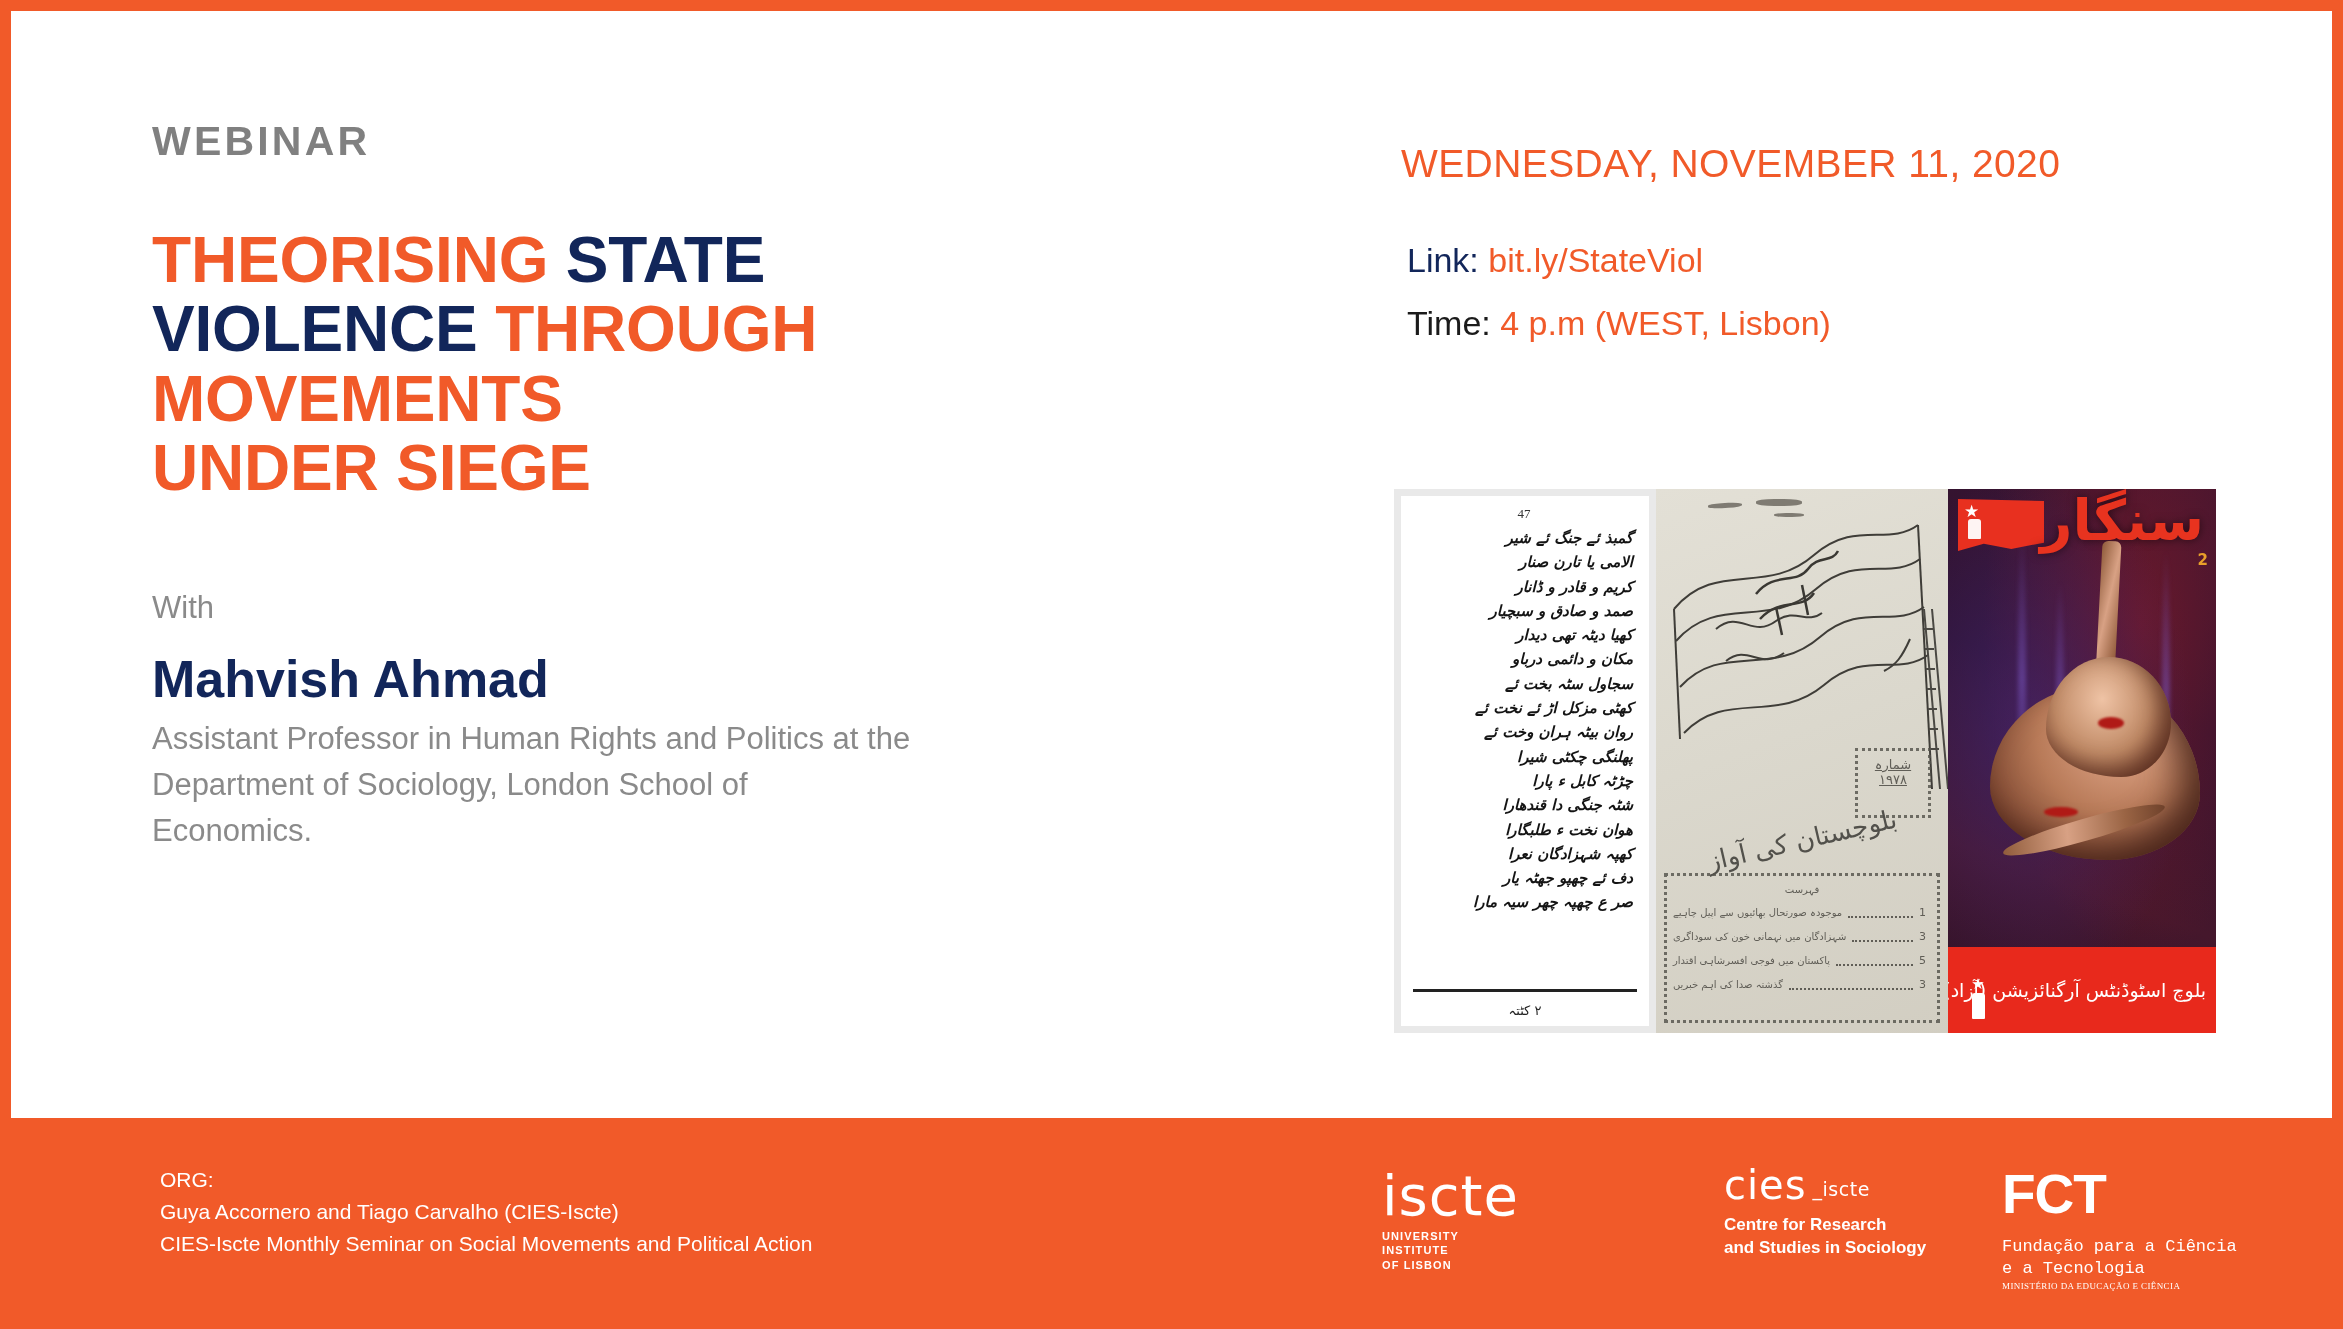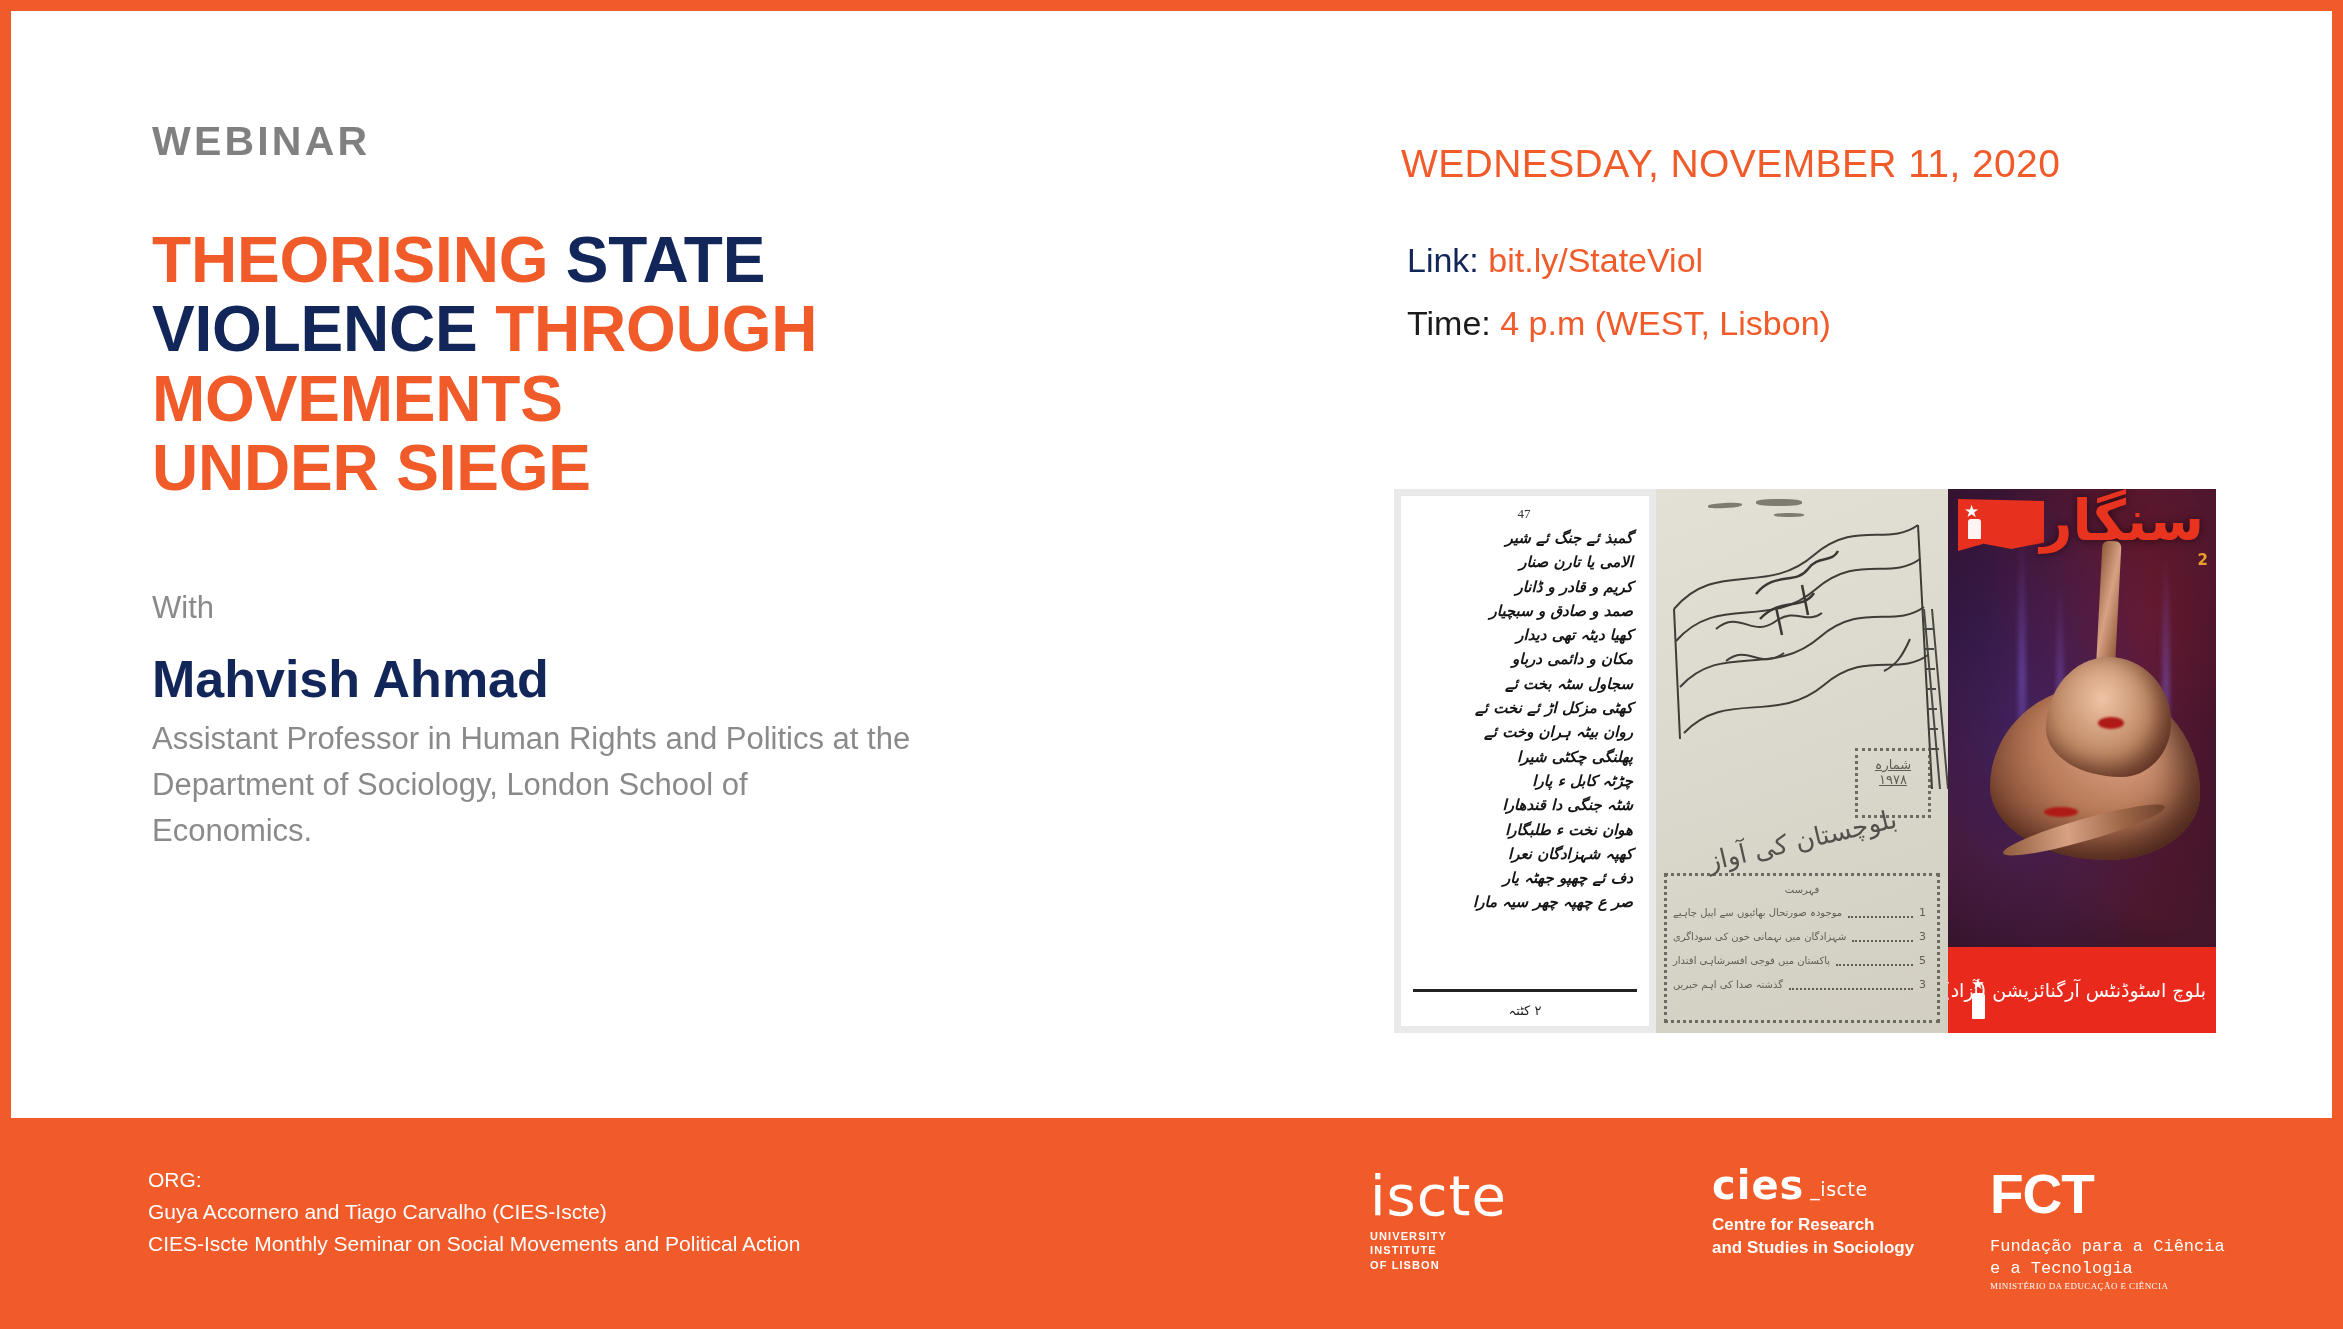--- a/index.html
+++ b/index.html
@@ -375,21 +375,21 @@
     display: block;
     width: 13px; height: 26px;
     margin: 2px auto 0;
     background: #fff;
     border-radius: 3px 3px 1px 1px;
   }
 
   
   .footer {
     position: absolute;
-    left: 0;
+    left: 12px;
     top: 1118px;
     width: 2249px;
     height: 211px;
     background: #f15a29;
   }
   .org {
     position: absolute;
     left: 148px;
     top: 46px;
     color: #ffffff;
@@ -425,21 +425,20 @@
   }
 
   
   .logo-cies { left: 342px; top: 12px; }
   .cies-top { display: flex; align-items: flex-end; gap: 6px; }
   .cies-word {
     font-size: 40px;
     letter-spacing: 1px;
     line-height: .95;
     font-family: "DejaVu Sans", sans-serif;
-    font-weight: bold;
   }
   .cies-mark {
     font-size: 19px;
     letter-spacing: .5px;
     padding-bottom: 4px;
     font-family: "DejaVu Sans", sans-serif;
   }
   .cies-sub {
     font-size: 17px;
     font-weight: bold;

